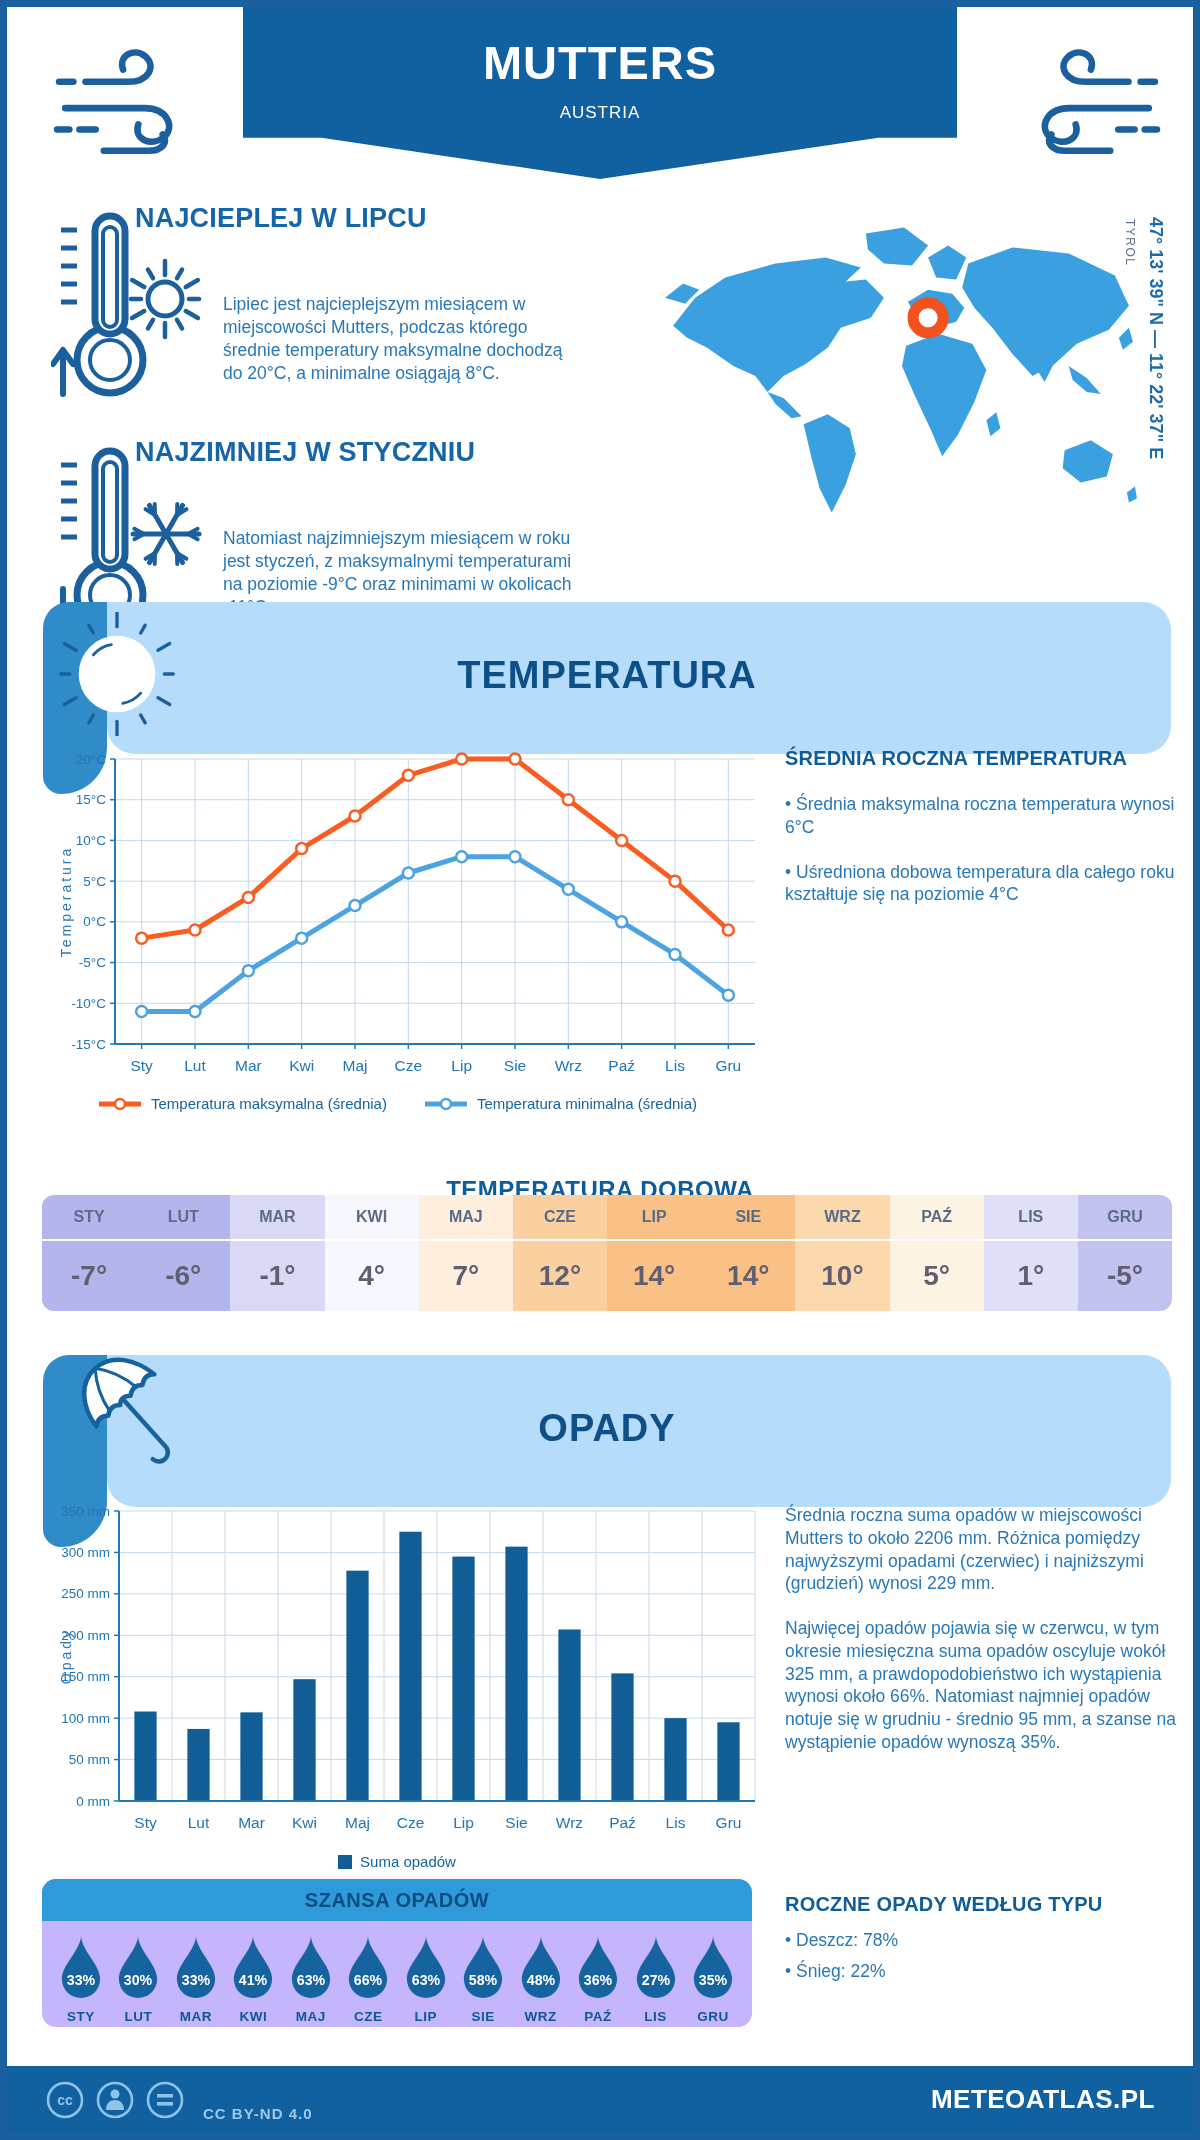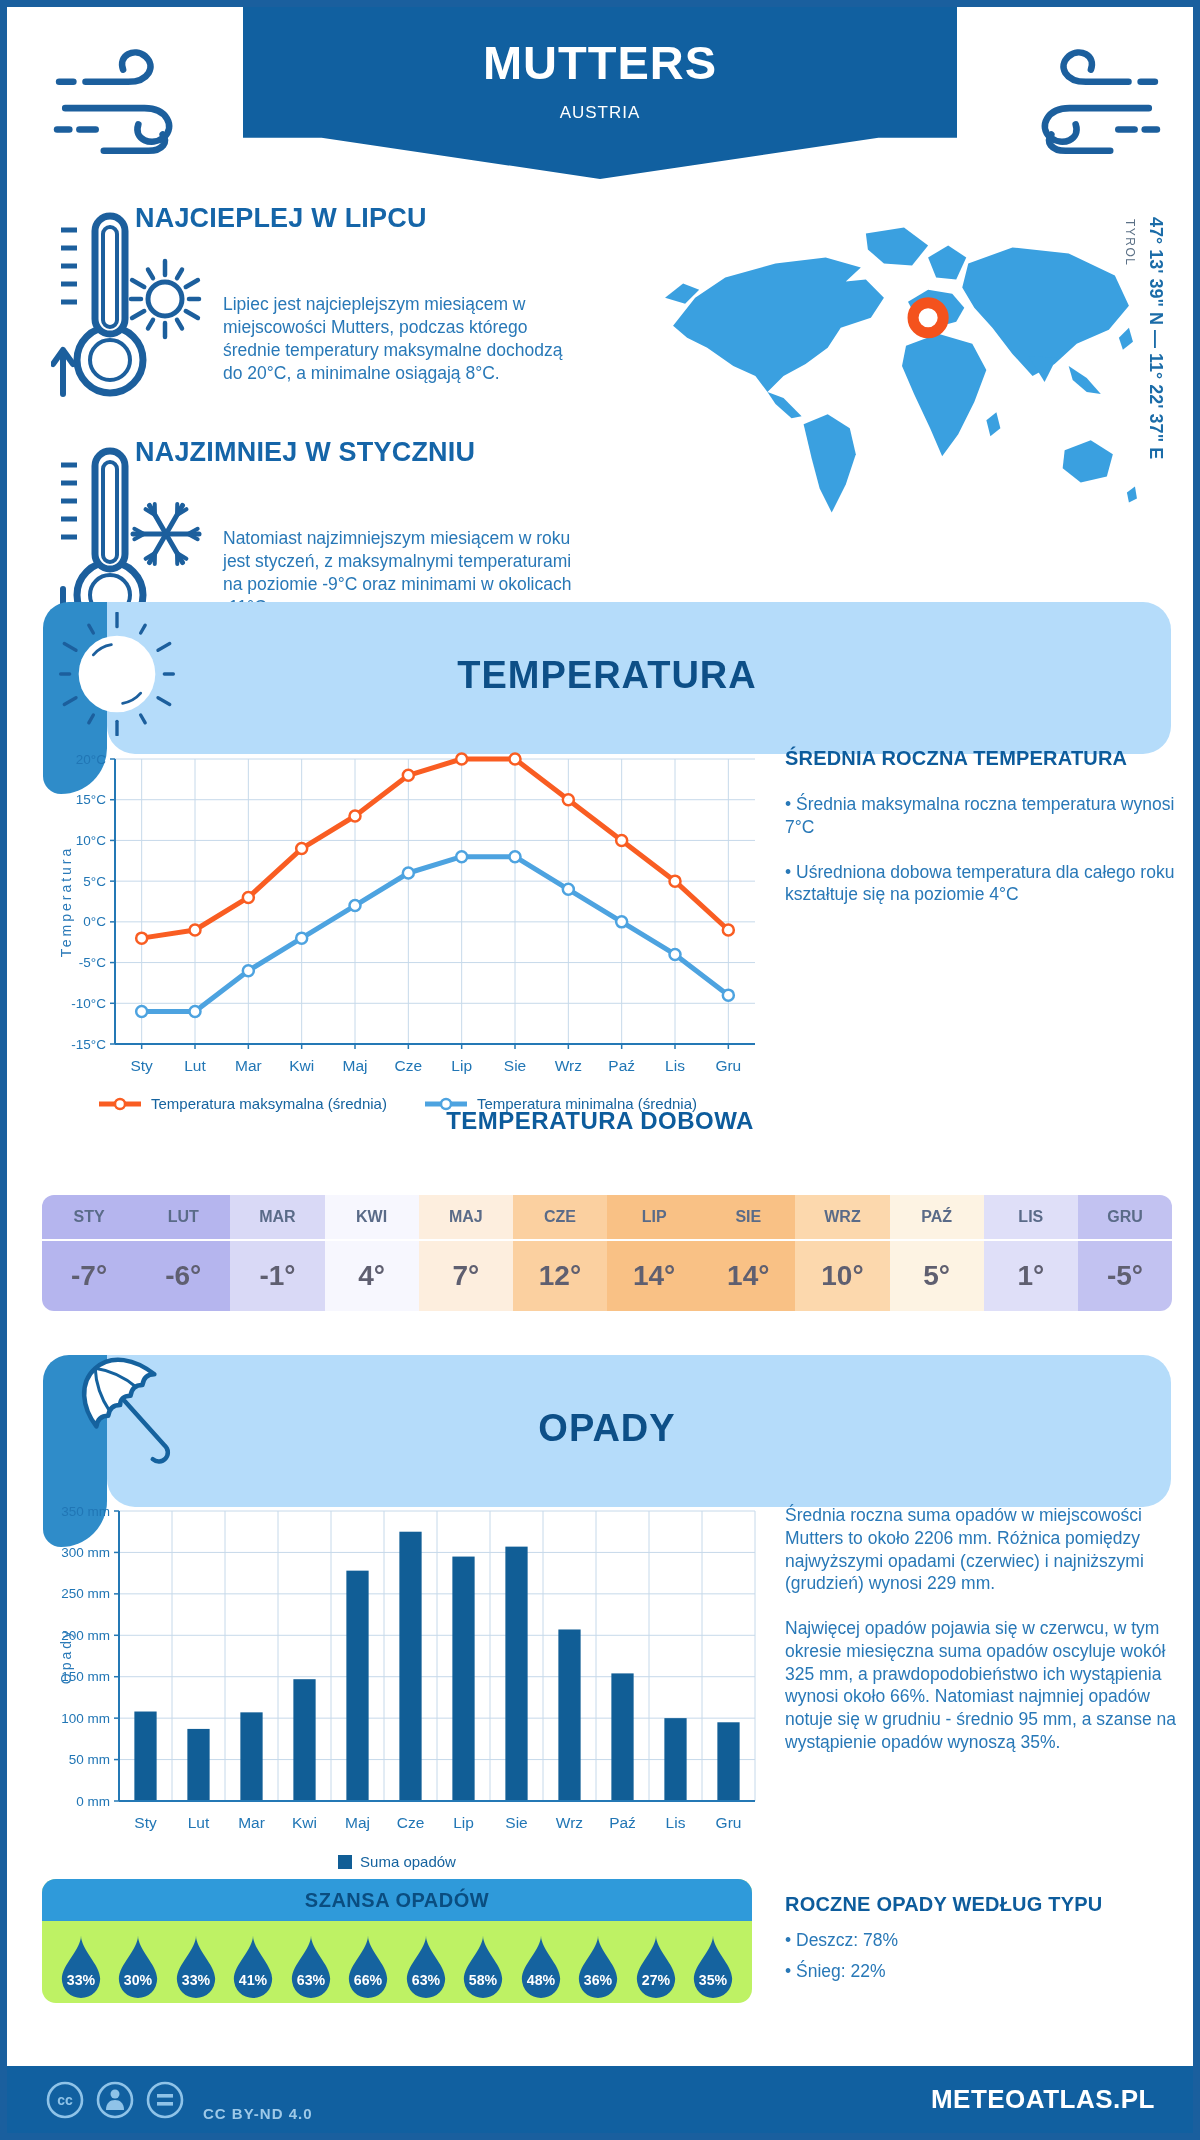--- a/index.html
+++ b/index.html
@@ -65,22 +65,22 @@
     font-size:24px;font-weight:bold;color:#0d5c9c;letter-spacing:.5px;}
   .daily-table{position:absolute;left:35px;top:1188px;width:1130px;height:116px;
     display:flex;border-radius:12px;overflow:hidden;}
   .daily-col{flex:1;display:flex;flex-direction:column;}
   .daily-col .m{height:44px;display:flex;align-items:center;justify-content:center;
     font-size:16px;font-weight:bold;color:#5a6b88;border-bottom:2px solid #ffffff;}
   .daily-col .v{flex:1;display:flex;align-items:center;justify-content:center;
     font-size:28px;font-weight:bold;color:#5f5f70;}
 
   
-  .chance{position:absolute;left:35px;top:1872px;width:710px;height:124px;
-    border-radius:14px;overflow:hidden;background:#bef264;}
+  .chance{position:absolute;left:35px;top:1872px;width:710px;height:148px;
+    border-radius:14px;overflow:hidden;background:#c4b5fd;}
   .chance-header{height:42px;background:#2f9ada;display:flex;align-items:center;justify-content:center;
     font-size:20px;font-weight:bold;color:#0a4d80;letter-spacing:.5px;}
   .chance-body{display:flex;justify-content:space-between;padding:8px 12px 0 12px;}
   .drop-cell{width:54px;display:flex;flex-direction:column;align-items:center;}
   .drop-cell svg{display:block;}
   .drop-cell .mon{margin-top:2px;font-size:13.5px;font-weight:bold;color:#0e5796;letter-spacing:.5px;}
 
   
   .footer{position:absolute;left:0;right:0;bottom:0;height:67px;background:#1160a0;
     display:flex;align-items:center;justify-content:space-between;padding:0 38px;box-sizing:border-box;}
@@ -329,25 +329,25 @@
         <svg width="46" height="14">
           <line x1="2" y1="7" x2="44" y2="7" stroke="#4da3e0" stroke-width="5"></line>
           <circle cx="23" cy="7" r="5" fill="#fff" stroke="#4da3e0" stroke-width="2.5"></circle>
         </svg>
         <span>Temperatura minimalna (średnia)</span>
       </span>
     </div>
 
   <div class="panel-heading" style="left:778px;top:740px;width:400px">ŚREDNIA ROCZNA TEMPERATURA</div>
   <div class="panel-bullets" style="left:778px;top:786px;width:396px">
-    <p>• Średnia maksymalna roczna temperatura wynosi 7°C</p>
+    <p>• Średnia maksymalna roczna temperatura wynosi 6°C</p>
     <p>• Uśredniona dobowa temperatura dla całego roku kształtuje się na poziomie 4°C</p>
   </div>
 
-  <div class="daily-title" style="top:1100px">TEMPERATURA DOBOWA</div>
+  <div class="daily-title" style="top:1169px">TEMPERATURA DOBOWA</div>
   <div class="daily-table" id="daily-table">
       <div class="daily-col" style="background: rgb(181, 181, 238);">
         <div class="m">STY</div>
         <div class="v">-7°</div>
       </div>
       <div class="daily-col" style="background: rgb(181, 181, 238);">
         <div class="m">LUT</div>
         <div class="v">-6°</div>
       </div>
       <div class="daily-col" style="background: rgb(217, 217, 246);">

